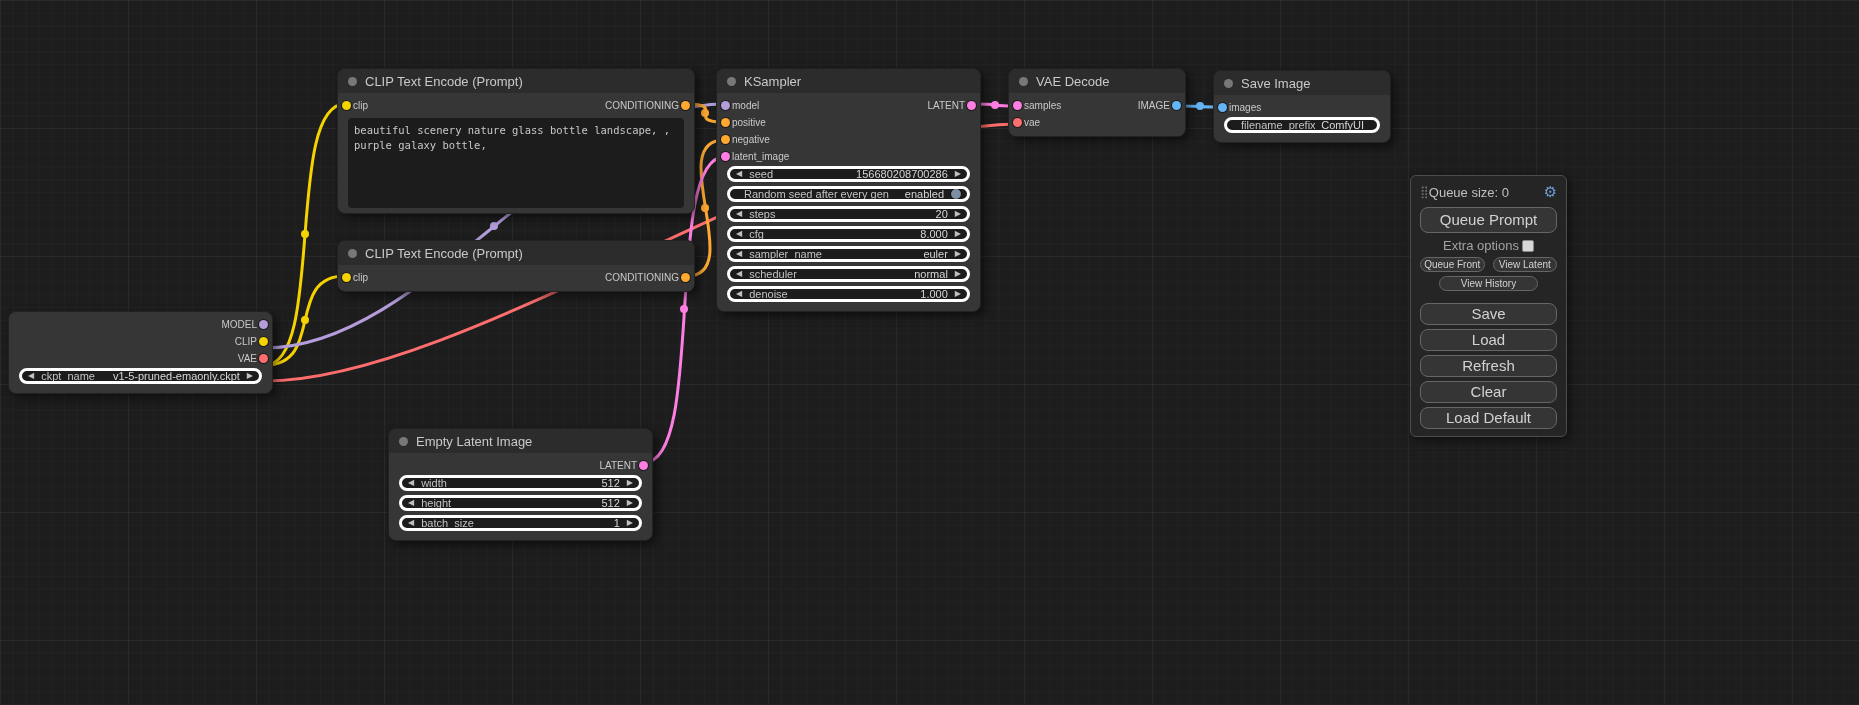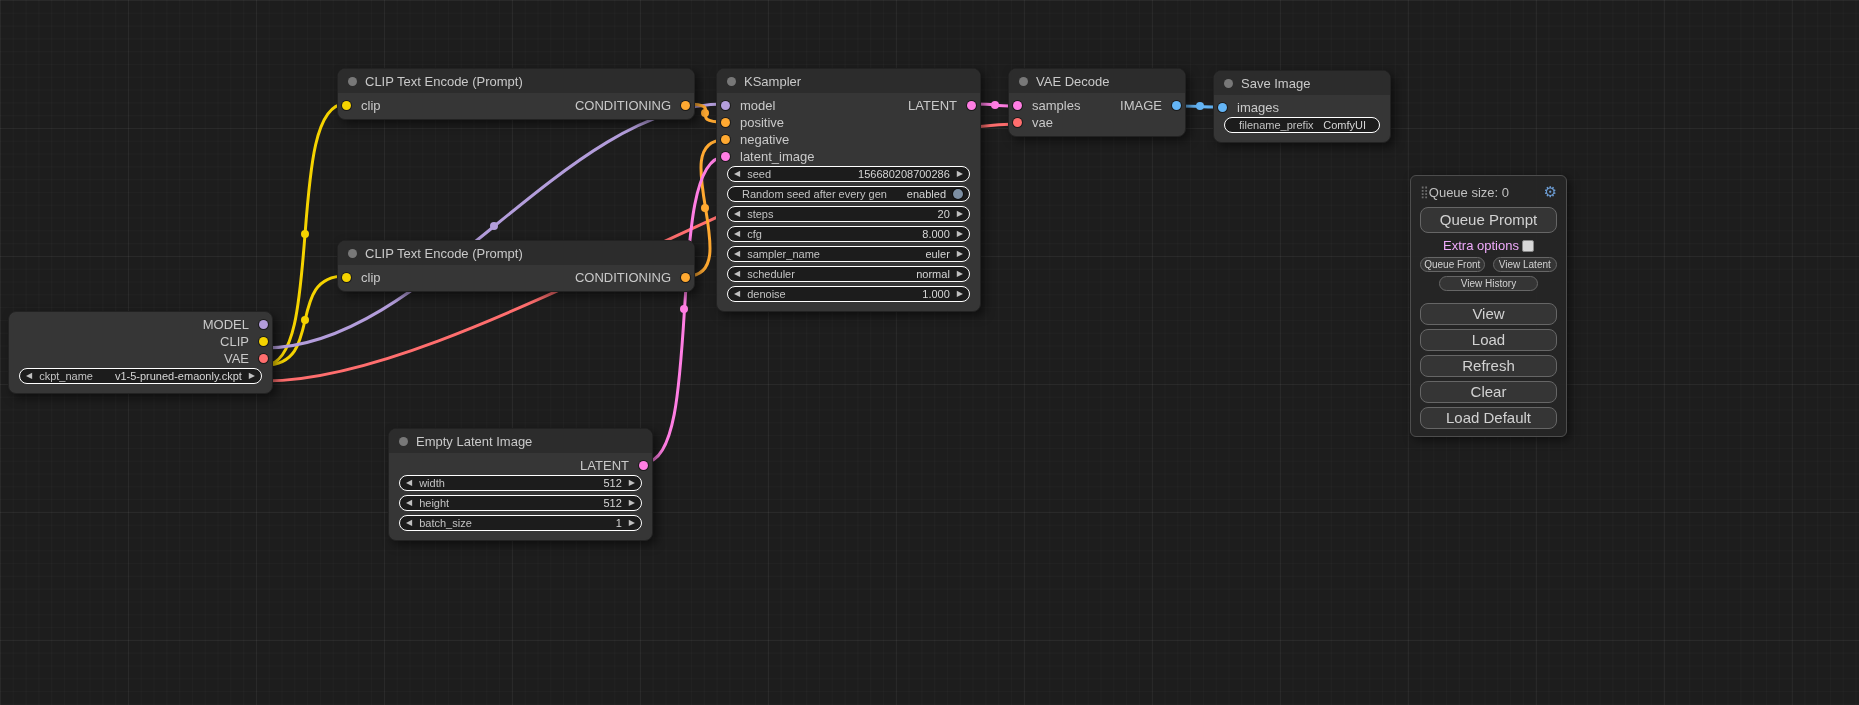--- a/index.html
+++ b/index.html
@@ -17,46 +17,46 @@
   }
   .canvas{position:absolute;inset:0}
   .links{position:absolute;left:0;top:0;z-index:1;pointer-events:none}
   .node{position:absolute;z-index:2;background:#363636;border:1px solid #222;border-radius:8px;
         box-shadow:4px 4px 10px rgba(0,0,0,0.5);padding-bottom:5px}
   .node-title{height:24px;background:#2c2c2c;border-radius:7px 7px 0 0;display:flex;align-items:center;
         gap:8px;padding:4px 10px;color:#c9c9c9;font-size:13px}
   .title-dot{width:9px;height:9px;border-radius:50%;background:#787878;flex:0 0 auto}
   .slots{padding-top:4px}
   .slot-row{height:17px;display:flex;align-items:center;justify-content:space-between;padding:0 4px}
-  .slot{display:flex;align-items:center;gap:10px;font-size:13px;color:#c9c9c9}
+  .slot{display:flex;align-items:center;gap:2px;font-size:10px;color:#c9c9c9}
   .slot.out{margin-left:auto}
   .port{width:9px;height:9px;border-radius:50%;flex:0 0 auto;box-shadow:0 0 0 1px rgba(0,0,0,0.5)}
   .widgets{padding:1px 10px 0}
-  .widget{height:16px;margin:0 0 4px;background:#1c1c1c;border:1px solid #ffffff;border-radius:9px;
+  .widget{height:16px;margin:0 0 4px;background:#1c1c1c;border:3px solid #ffffff;border-radius:9px;
         display:flex;align-items:center;padding:0 6px;font-size:11px;color:#c9c9c9;white-space:nowrap;overflow:hidden}
   .widget .arrow{font-size:8px;color:#c0c0c0;line-height:1}
   .widget .wlabel{margin-left:7px;color:#c3c3c3}
   .widget .wvalue{margin-left:auto;margin-right:7px;color:#d6d6d6}
   .widget.noarrow .wlabel{margin-left:8px}
   .toggle-dot{width:10px;height:10px;border-radius:50%;background:#7d8fa3;box-shadow:0 0 0 1px rgba(0,0,0,0.5);flex:0 0 auto}
   .textbox{margin:4px 10px 0;background:#1c1c1c;border-radius:4px;padding:5px 6px;
         font-family:"DejaVu Sans Mono", monospace;font-size:10.5px;color:#c8c8c8;line-height:1.45;overflow:hidden}
   
   .menu{position:absolute;left:1410px;top:175px;width:157px;z-index:3;background:rgba(38,38,38,0.95);
         border:1px solid #4d4d4d;border-radius:6px;padding:7px 9px;box-shadow:3px 3px 10px rgba(0,0,0,0.5)}
   .menu-head{display:flex;align-items:center;margin-bottom:6px}
   .drag{color:#6e6e6e;font-size:12px;cursor:grab}
   .qsize{flex:1;text-align:left;color:#c0c0c0;font-size:13px}
   .gear{color:#6b9bd2;font-size:15px;cursor:pointer}
   .btn{display:block;width:100%;background:#353535;border:1px solid #666;border-radius:8px;color:#d2d2d2;
         font-family:inherit;font-size:15px;height:24px;line-height:20px;cursor:pointer}
   .btn.qp{height:26px;margin-bottom:2px}
   .btn.stack{height:22px;margin-top:4px}
   .btn.stack.first{margin-top:12px}
-  .extra{display:flex;align-items:center;justify-content:center;gap:3px;color:#f0abfc;font-size:13px;margin:5px 0 4px}
+  .extra{display:flex;align-items:center;justify-content:center;gap:3px;color:#a3a3a3;font-size:13px;margin:5px 0 4px}
   .chk{width:12px;height:12px;background:#d8d8d8;border-radius:2px;border:1px solid #888;cursor:pointer}
   .row2{display:flex;gap:8px}
   .btn.sm{font-size:10px;height:15px;line-height:12px;border-radius:9px;flex:1;padding:0 2px}
   .rowc{display:flex;justify-content:center;margin-top:4px}
   .btn.vh{width:72%;flex:none}
 </style>
 </head>
 <body>
 
 <div class="canvas">
@@ -123,20 +123,21 @@
         <div class="slot in">
           <span class="port" style="background: rgb(245, 211, 0);"></span>
           <span>clip</span>
         </div>
         <div class="slot out">
           <span>CONDITIONING</span>
           <span class="port" style="background: rgb(255, 169, 49);"></span>
         </div>
       </div>
     </div>
+    <div class="textbox" style="height:90px">beautiful scenery nature glass bottle landscape, , purple galaxy bottle,</div>
   </div>
 
   <div class="node" style="left:337px;top:240px;width:358px">
     <div class="node-title">
       <span class="title-dot"></span>
       <span>CLIP Text Encode (Prompt)</span>
     </div>
     <div class="slots">
       <div class="slot-row">
         <div class="slot in">
@@ -323,20 +324,20 @@
       <span>Extra options</span>
       <span class="chk"></span>
     </div>
     <div class="row2">
       <button class="btn sm">Queue Front</button>
       <button class="btn sm">View Latent</button>
     </div>
     <div class="rowc">
       <button class="btn sm vh">View History</button>
     </div>
-    <button class="btn stack first">View</button>
+    <button class="btn stack first">Save</button>
     <button class="btn stack">Load</button>
     <button class="btn stack">Refresh</button>
     <button class="btn stack">Clear</button>
     <button class="btn stack">Load Default</button>
   </div>
 
 </div>
 
 </body></html>

